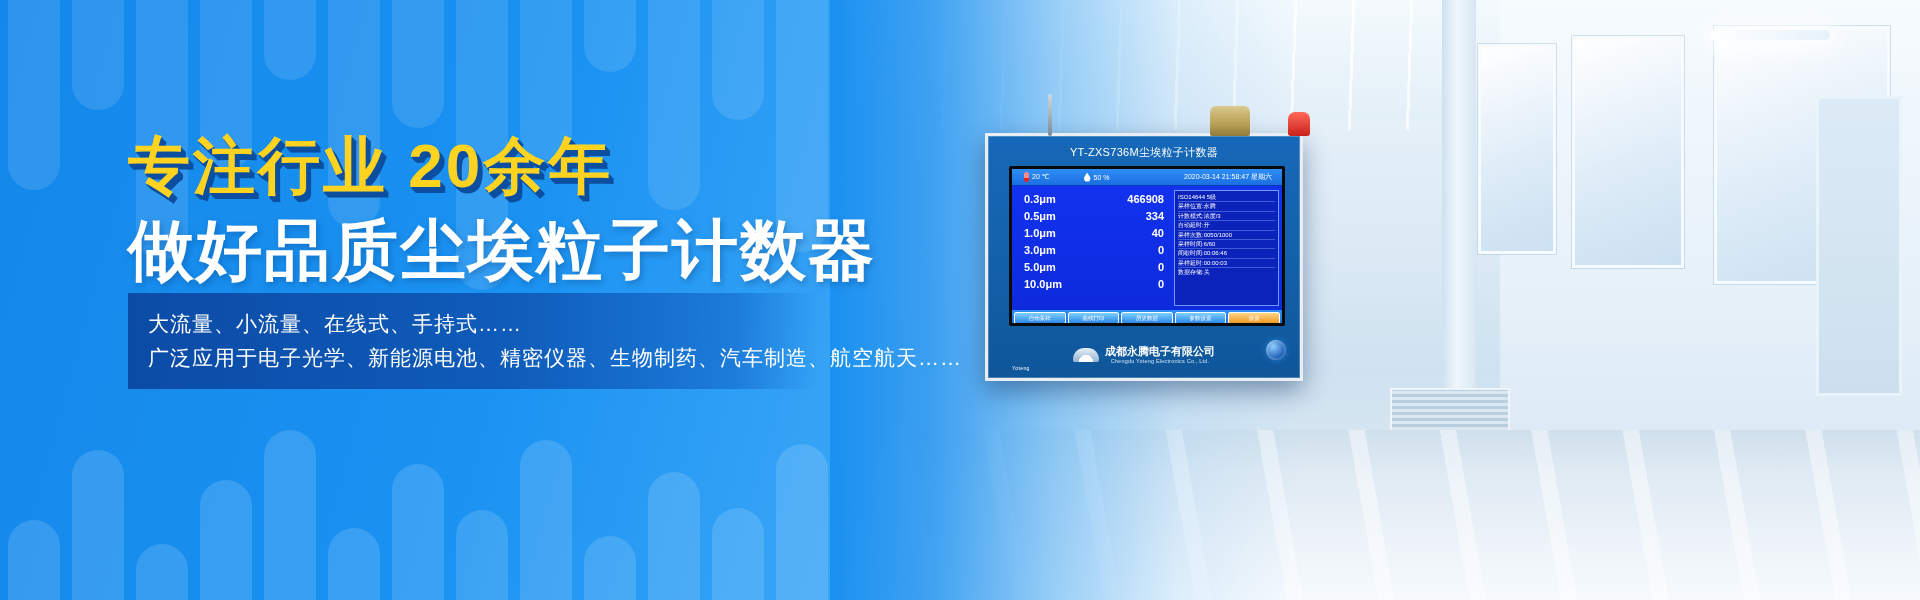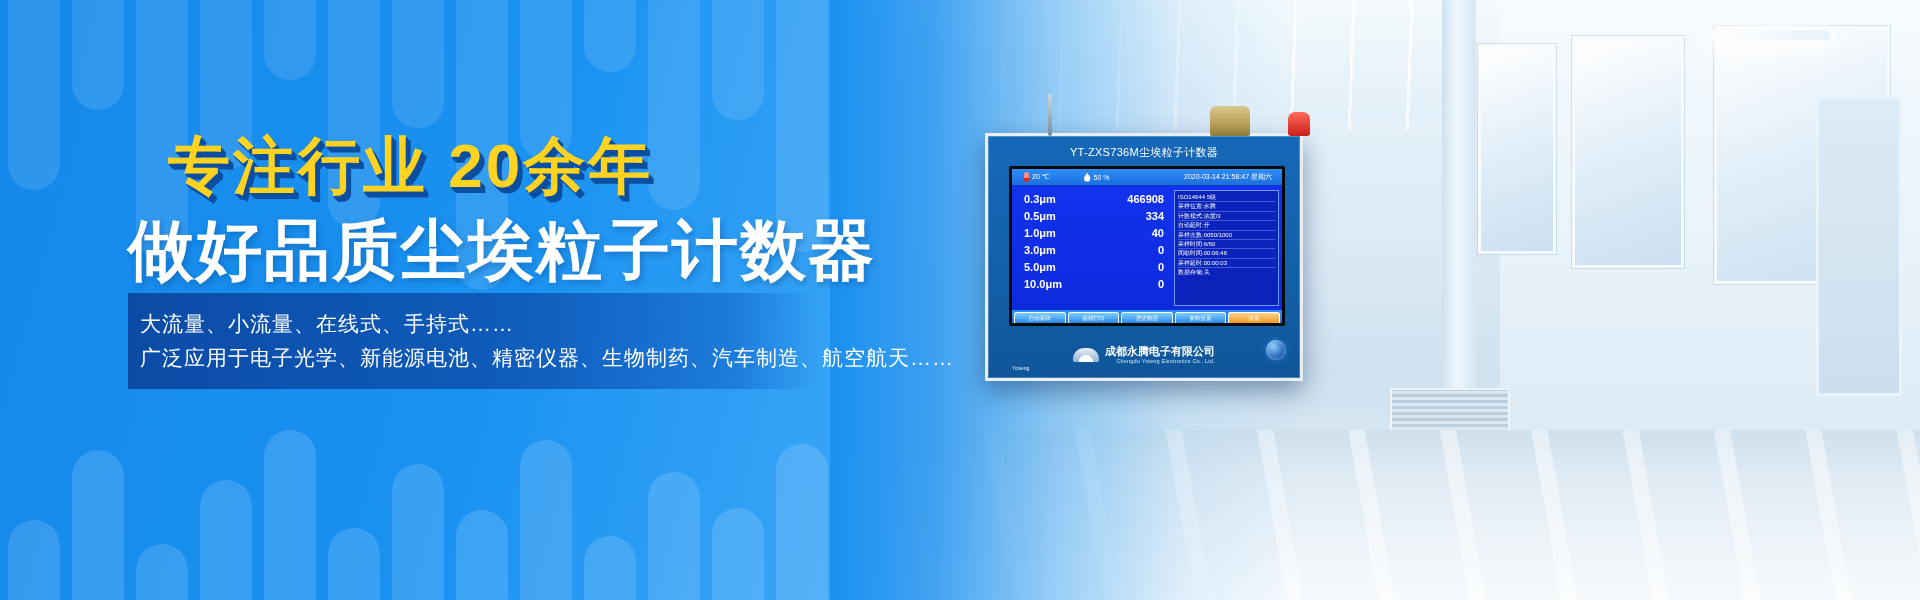--- a/index.html
+++ b/index.html
@@ -101,34 +101,33 @@
   
   .headline1 {
     position: absolute; left: 128px; top: 124px;
     font-size: 62px; font-weight: 700; letter-spacing: 3px;
     color: #ffd320;
     -webkit-text-stroke: 0px;
     text-shadow:
       3px 4px 0 #0c4fa0, 4px 5px 0 #0c4fa0, 2px 3px 0 #0c4fa0,
       5px 6px 0 #0c4fa0, 1px 2px 0 #0c4fa0;
     white-space: nowrap;
-    margin-left: 40px;
   }
   .headline2 {
     position: absolute; left: 128px; top: 206px;
     font-size: 66px; font-weight: 700; letter-spacing: 2px;
     color: #ffffff;
     text-shadow: 2px 3px 6px rgba(8,60,120,.35);
     white-space: nowrap;
   }
   .subbar {
     position: absolute; left: 128px; top: 293px;
     width: 690px; height: 96px;
     background: linear-gradient(90deg, rgba(10,70,160,.92) 0%, rgba(14,84,178,.88) 55%, rgba(16,96,196,.55) 88%, rgba(18,104,206,0) 100%);
-    padding: 14px 0 0 12px;
+    padding: 14px 0 0 20px;
   }
   .subline {
     color: #ffffff;
     font-size: 21px;
     line-height: 34px;
     letter-spacing: 1px;
     white-space: nowrap;
   }
 
   
@@ -238,21 +237,21 @@
     position: absolute; left: 0; bottom: 14px; width: 100%;
     display: flex; align-items: center; justify-content: center; gap: 6px;
   }
   .brand-mark {
     width: 26px; height: 14px;
     background: radial-gradient(ellipse at 50% 120%, #ffffff 0 42%, rgba(255,255,255,0) 43%),
                 linear-gradient(180deg, rgba(255,255,255,.9), rgba(255,255,255,.55));
     border-radius: 13px 13px 3px 3px;
     position: relative;
   }
-  .brand-text { text-align: right; line-height: 1.15; }
+  .brand-text { text-align: center; line-height: 1.15; }
   .brand-cn { color: #ffffff; font-size: 11px; font-weight: 700; }
   .brand-en { color: #cfe3f7; font-size: 5.5px; letter-spacing: .2px; }
   .brand-yoteng { color: #ffffff; font-size: 5px; letter-spacing: .4px; }
   .power-led {
     position: absolute; right: 14px; bottom: 18px;
     width: 20px; height: 20px; border-radius: 50%;
     background: radial-gradient(circle at 35% 32%, #8fd0ff, #1457b0 70%, #0b3a80);
     box-shadow: 0 0 6px rgba(40,130,220,.9), inset 0 0 3px rgba(255,255,255,.7);
   }
 </style>

